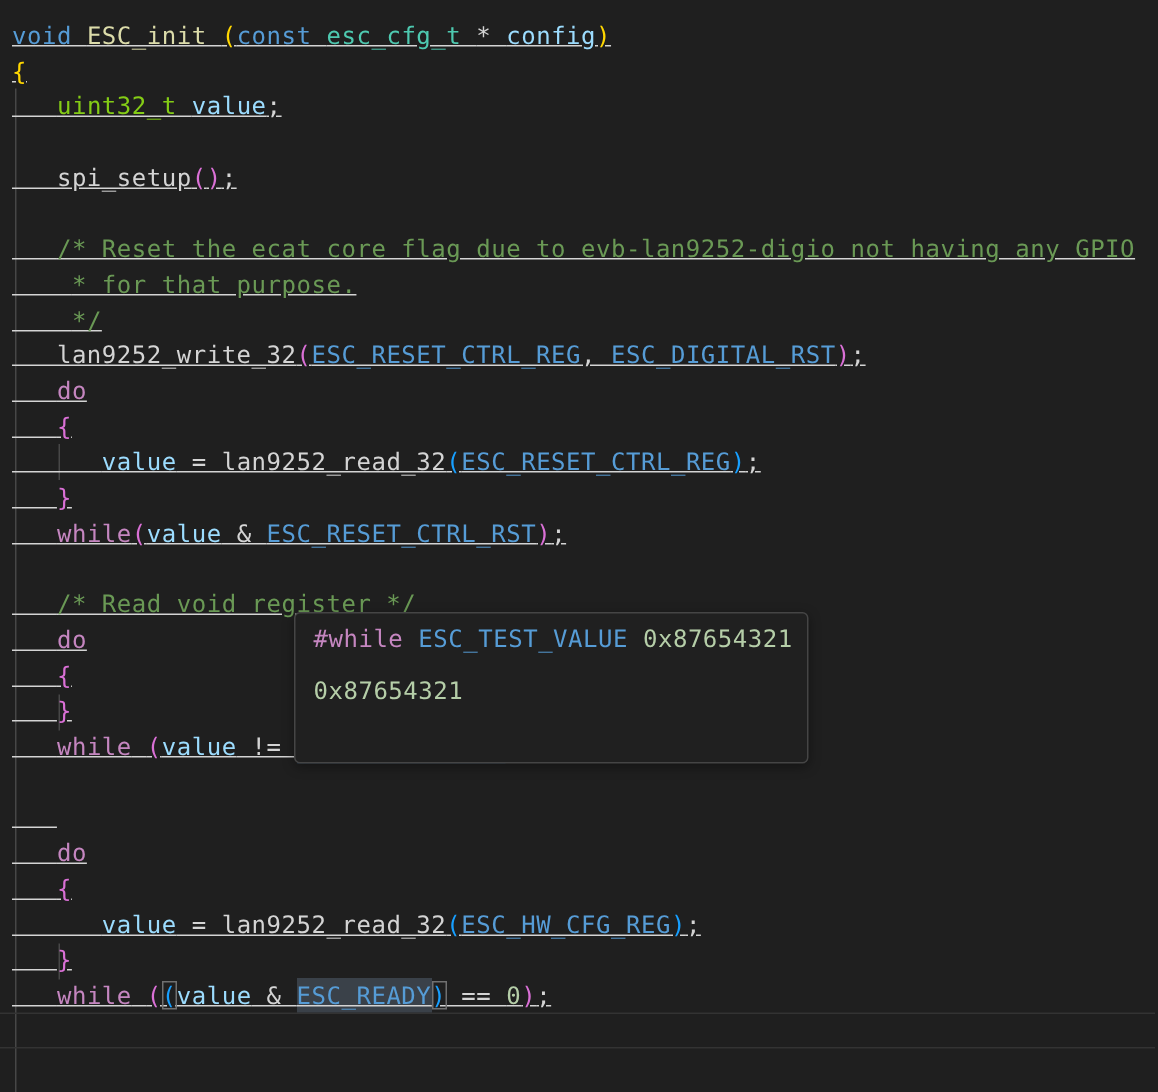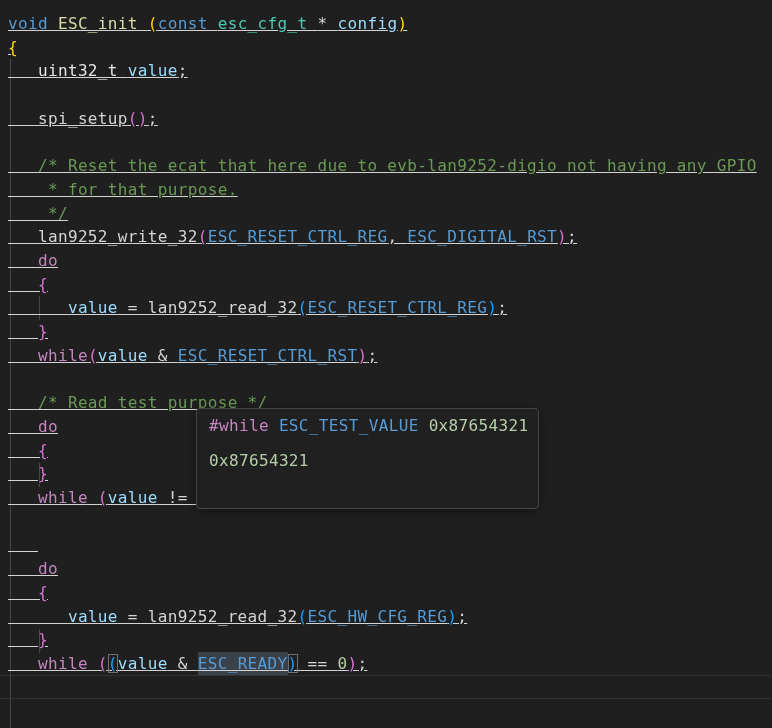--- a/index.html
+++ b/index.html
@@ -89,35 +89,35 @@
   <div class="indent-guide" style="left:10px; top:59px; height:669px;"></div>
   <div class="indent-guide" style="left:39px; top:296px; height:24px;"></div>
   <div class="indent-guide" style="left:39px; top:463px; height:24px;"></div>
   <div class="indent-guide" style="left:39px; top:629px; height:24px;"></div>
 
   <div id="current-line"></div>
 
   <div id="code">
       <div class="code-line"><span class="tok" style="color: rgb(86, 156, 214);">void </span><span class="tok" style="color: rgb(220, 220, 170);">ESC_init </span><span class="tok" style="color: rgb(255, 215, 0);">(</span><span class="tok" style="color: rgb(86, 156, 214);">const </span><span class="tok" style="color: rgb(78, 201, 176);">esc_cfg_t </span><span class="tok" style="color: rgb(212, 212, 212);">* </span><span class="tok" style="color: rgb(156, 220, 254);">config</span><span class="tok" style="color: rgb(255, 215, 0);">)</span></div>
       <div class="code-line"><span class="tok" style="color: rgb(255, 215, 0);">{</span></div>
-      <div class="code-line"><span class="tok" style="color: rgb(212, 212, 212);">   </span><span class="tok" style="color: #e5e5e5;">uint32_t </span><span class="tok" style="color: rgb(156, 220, 254);">value</span><span class="tok" style="color: rgb(212, 212, 212);">;</span></div>
+      <div class="code-line"><span class="tok" style="color: rgb(212, 212, 212);">   </span><span class="tok" style="color: #84cc16;">uint32_t </span><span class="tok" style="color: rgb(156, 220, 254);">value</span><span class="tok" style="color: rgb(212, 212, 212);">;</span></div>
       <div class="code-line"></div>
       <div class="code-line"><span class="tok" style="color: rgb(212, 212, 212);">   spi_setup</span><span class="tok" style="color: rgb(218, 112, 214);">(</span><span class="tok" style="color: rgb(218, 112, 214);">)</span><span class="tok" style="color: rgb(212, 212, 212);">;</span></div>
       <div class="code-line"></div>
-      <div class="code-line"><span class="tok" style="color: rgb(212, 212, 212);">   </span><span class="tok" style="color: rgb(106, 153, 85);">/* Reset the ecat that here due to evb-lan9252-digio not having any GPIO</span></div>
+      <div class="code-line"><span class="tok" style="color: rgb(212, 212, 212);">   </span><span class="tok" style="color: rgb(106, 153, 85);">/* Reset the ecat core flag due to evb-lan9252-digio not having any GPIO</span></div>
       <div class="code-line"><span class="tok" style="color: rgb(212, 212, 212);">    </span><span class="tok" style="color: rgb(106, 153, 85);">* for that purpose.</span></div>
       <div class="code-line"><span class="tok" style="color: rgb(212, 212, 212);">    </span><span class="tok" style="color: rgb(106, 153, 85);">*/</span></div>
       <div class="code-line"><span class="tok" style="color: rgb(212, 212, 212);">   lan9252_write_32</span><span class="tok" style="color: rgb(218, 112, 214);">(</span><span class="tok" style="color: rgb(86, 156, 214);">ESC_RESET_CTRL_REG</span><span class="tok" style="color: rgb(212, 212, 212);">, </span><span class="tok" style="color: rgb(86, 156, 214);">ESC_DIGITAL_RST</span><span class="tok" style="color: rgb(218, 112, 214);">)</span><span class="tok" style="color: rgb(212, 212, 212);">;</span></div>
       <div class="code-line"><span class="tok" style="color: rgb(212, 212, 212);">   </span><span class="tok" style="color: rgb(197, 134, 192);">do</span></div>
       <div class="code-line"><span class="tok" style="color: rgb(212, 212, 212);">   </span><span class="tok" style="color: rgb(218, 112, 214);">{</span></div>
       <div class="code-line"><span class="tok" style="color: rgb(212, 212, 212);">      </span><span class="tok" style="color: rgb(156, 220, 254);">value</span><span class="tok" style="color: rgb(212, 212, 212);"> = lan9252_read_32</span><span class="tok" style="color: rgb(23, 159, 255);">(</span><span class="tok" style="color: rgb(86, 156, 214);">ESC_RESET_CTRL_REG</span><span class="tok" style="color: rgb(23, 159, 255);">)</span><span class="tok" style="color: rgb(212, 212, 212);">;</span></div>
       <div class="code-line"><span class="tok" style="color: rgb(212, 212, 212);">   </span><span class="tok" style="color: rgb(218, 112, 214);">}</span></div>
       <div class="code-line"><span class="tok" style="color: rgb(212, 212, 212);">   </span><span class="tok" style="color: rgb(197, 134, 192);">while</span><span class="tok" style="color: rgb(218, 112, 214);">(</span><span class="tok" style="color: rgb(156, 220, 254);">value</span><span class="tok" style="color: rgb(212, 212, 212);"> &amp; </span><span class="tok" style="color: rgb(86, 156, 214);">ESC_RESET_CTRL_RST</span><span class="tok" style="color: rgb(218, 112, 214);">)</span><span class="tok" style="color: rgb(212, 212, 212);">;</span></div>
       <div class="code-line"></div>
-      <div class="code-line"><span class="tok" style="color: rgb(212, 212, 212);">   </span><span class="tok" style="color: rgb(106, 153, 85);">/* Read test purpose */</span></div>
+      <div class="code-line"><span class="tok" style="color: rgb(212, 212, 212);">   </span><span class="tok" style="color: rgb(106, 153, 85);">/* Read void register */</span></div>
       <div class="code-line"><span class="tok" style="color: rgb(212, 212, 212);">   </span><span class="tok" style="color: rgb(197, 134, 192);">do</span></div>
       <div class="code-line"><span class="tok" style="color: rgb(212, 212, 212);">   </span><span class="tok" style="color: rgb(218, 112, 214);">{</span></div>
       <div class="code-line"><span class="tok" style="color: rgb(212, 212, 212);">   </span><span class="tok" style="color: rgb(218, 112, 214);">}</span></div>
       <div class="code-line"><span class="tok" style="color: rgb(212, 212, 212);">   </span><span class="tok" style="color: rgb(197, 134, 192);">while</span><span class="tok" style="color: rgb(212, 212, 212);"> </span><span class="tok" style="color: rgb(218, 112, 214);">(</span><span class="tok" style="color: rgb(156, 220, 254);">value</span><span class="tok" style="color: rgb(212, 212, 212);"> != </span><span class="tok hl-blue" style="color: rgb(86, 156, 214);">ESC_TEST_VALUE</span><span class="tok" style="color: rgb(218, 112, 214);">)</span><span class="tok" style="color: rgb(212, 212, 212);">;</span></div>
       <div class="code-line"></div>
       <div class="code-line"><span class="tok" style="color: rgb(212, 212, 212);">   </span></div>
       <div class="code-line"><span class="tok" style="color: rgb(212, 212, 212);">   </span><span class="tok" style="color: rgb(197, 134, 192);">do</span></div>
       <div class="code-line"><span class="tok" style="color: rgb(212, 212, 212);">   </span><span class="tok" style="color: rgb(218, 112, 214);">{</span></div>
       <div class="code-line"><span class="tok" style="color: rgb(212, 212, 212);">      </span><span class="tok" style="color: rgb(156, 220, 254);">value</span><span class="tok" style="color: rgb(212, 212, 212);"> = lan9252_read_32</span><span class="tok" style="color: rgb(23, 159, 255);">(</span><span class="tok" style="color: rgb(86, 156, 214);">ESC_HW_CFG_REG</span><span class="tok" style="color: rgb(23, 159, 255);">)</span><span class="tok" style="color: rgb(212, 212, 212);">;</span></div>
       <div class="code-line"><span class="tok" style="color: rgb(212, 212, 212);">   </span><span class="tok" style="color: rgb(218, 112, 214);">}</span></div>

